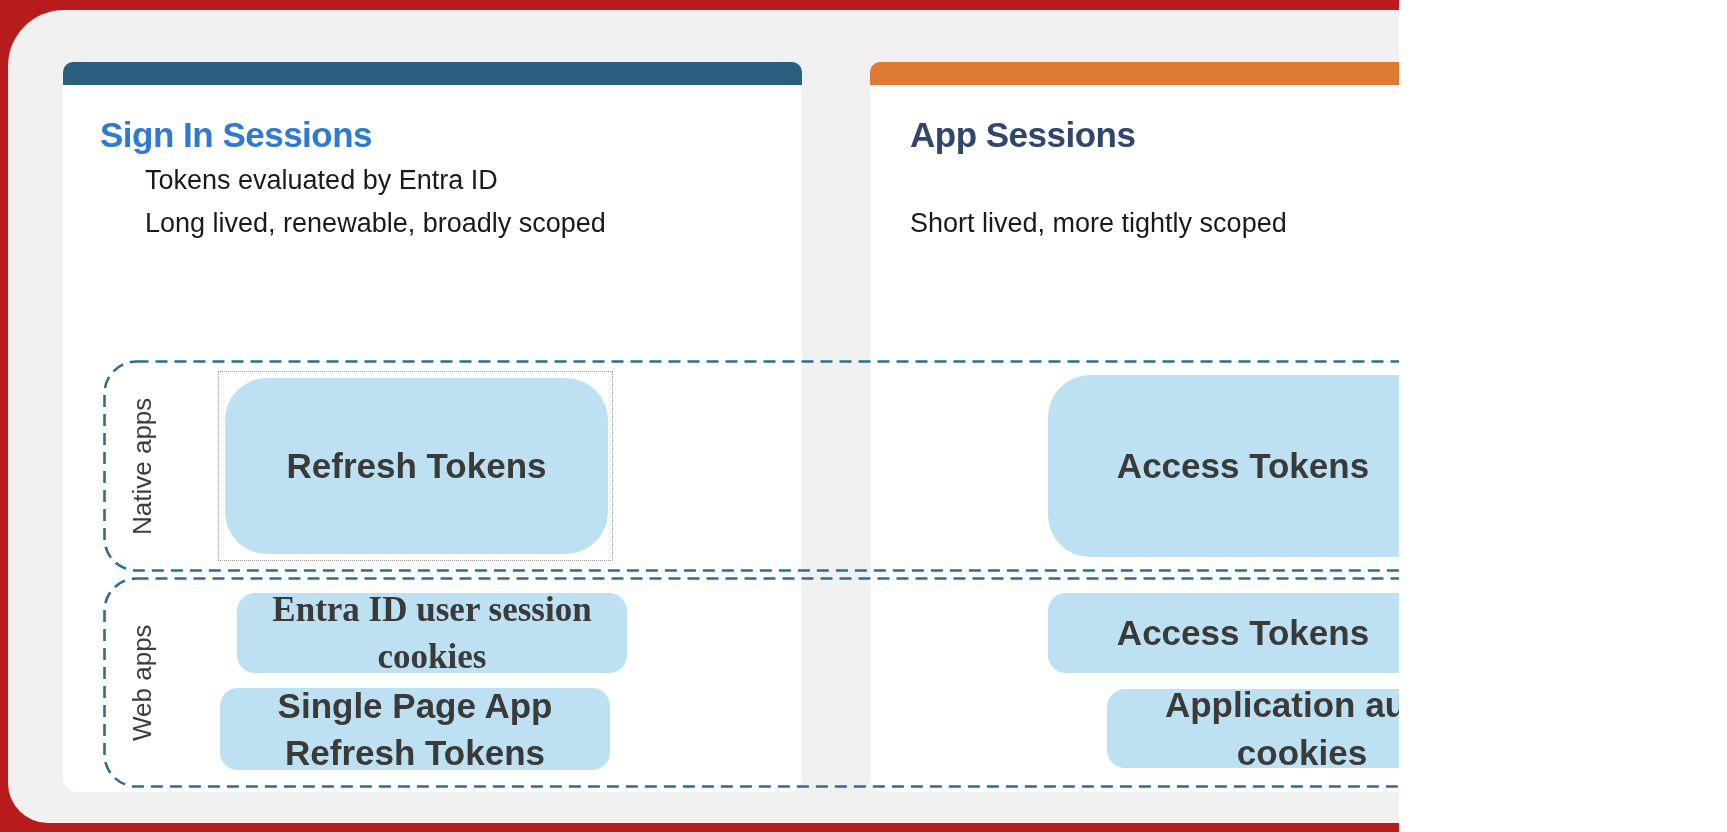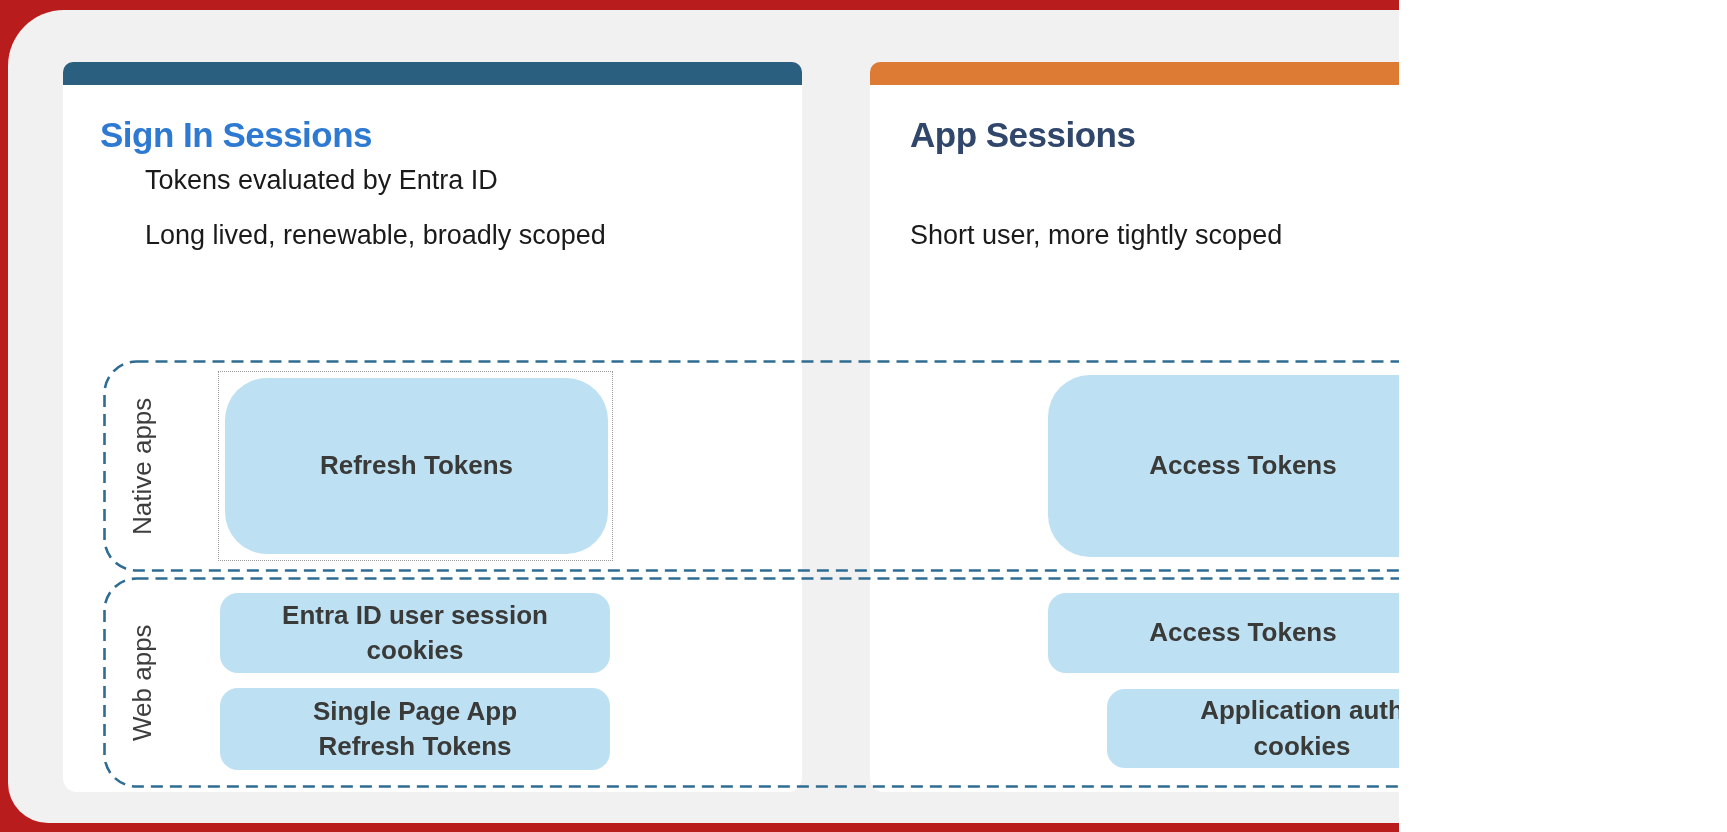--- a/index.html
+++ b/index.html
@@ -41,21 +41,21 @@
   }
   .panel-signin .panel-title { left: 37px; color: #2e79d1; }
   .panel-app    .panel-title { left: 40px; color: #30476b; }
   .panel-subtitle, .panel-desc {
     position: absolute;
     font-size: 27px; color: #1a1a1a; white-space: nowrap;
   }
   .panel-signin .panel-subtitle, .panel-signin .panel-desc { left: 37px; margin-left: 45px; }
   .panel-app    .panel-subtitle, .panel-app    .panel-desc { left: 40px; }
   .panel-subtitle { top: 80px; }
-  .panel-desc     { top: 135px; text-align: right; }
+  .panel-desc     { top: 123px; text-align: right; }
   
   .group-box { position: absolute; }
   .group-native { left: 95px; top: 350px; width: 1421px; height: 212px; }
   .group-web    { left: 95px; top: 567px; width: 1421px; height: 211px; }
   .group-box svg { display: block; }
   
   .v-label {
     position: absolute;
     writing-mode: vertical-rl;
     transform: rotate(180deg);
@@ -64,29 +64,29 @@
     width: 44px;
   }
   .v-label-native { left: 112px; top: 350px; height: 212px; }
   .v-label-web    { left: 112px; top: 567px; height: 211px; }
   
   .token {
     position: absolute;
     background: #bde0f3;
     display: flex; align-items: center; justify-content: center;
     text-align: center;
-    font-size: 26px; font-weight: 700; color: #3a3a38;
+    font-size: 35px; font-weight: 700; color: #3a3a38;
     line-height: 1.35;
     white-space: pre-line;
   }
   .token-big   { border-radius: 42px; }
   .token-small { border-radius: 18px; }
   .token-refresh        { left: 217px;  top: 368px; width: 383px; height: 176px; }
   .token-access-native  { left: 1040px; top: 365px; width: 390px; height: 182px; }
-  .token-entra-cookies  { left: 212px;  top: 583px; width: 390px; height: 80px; }
+  .token-entra-cookies  { left: 229px;  top: 583px; width: 390px; height: 80px; font-family: Liberation Serif, serif; }
   .token-spa-refresh    { left: 212px;  top: 678px; width: 390px; height: 82px; }
   .token-access-web     { left: 1040px; top: 583px; width: 390px; height: 80px; }
   .token-app-auth       { left: 1099px; top: 679px; width: 390px; height: 79px; }
   
   .selection-rect {
     position: absolute;
     left: 210px; top: 361px; width: 395px; height: 190px;
     border: 1px dotted #9a9a9a;
     box-sizing: border-box;
   }
@@ -103,21 +103,21 @@
         <div class="panel-title">Sign In Sessions</div>
         <div class="panel-subtitle">Tokens evaluated by Entra ID</div>
         <div class="panel-desc">Long lived, renewable, broadly scoped</div>
       </div>
     </div>
 
     <div class="panel panel-app">
       <div class="accent-bar accent-orange"></div>
       <div class="panel-body">
         <div class="panel-title">App Sessions</div>
-        <div class="panel-desc">Short user, more tightly scoped</div>
+        <div class="panel-desc">Short lived, more tightly scoped</div>
       </div>
     </div>
 
     <div class="group-box group-native">
       <svg width="1421" height="212" viewBox="0 0 1421 212">
         <rect x="1.5" y="1.5" width="1418" height="209" rx="32" ry="32" fill="none" stroke="#2f6c93" stroke-width="2.6" stroke-dasharray="12 7"></rect>
       </svg>
     </div>
 
     <div class="group-box group-web">

